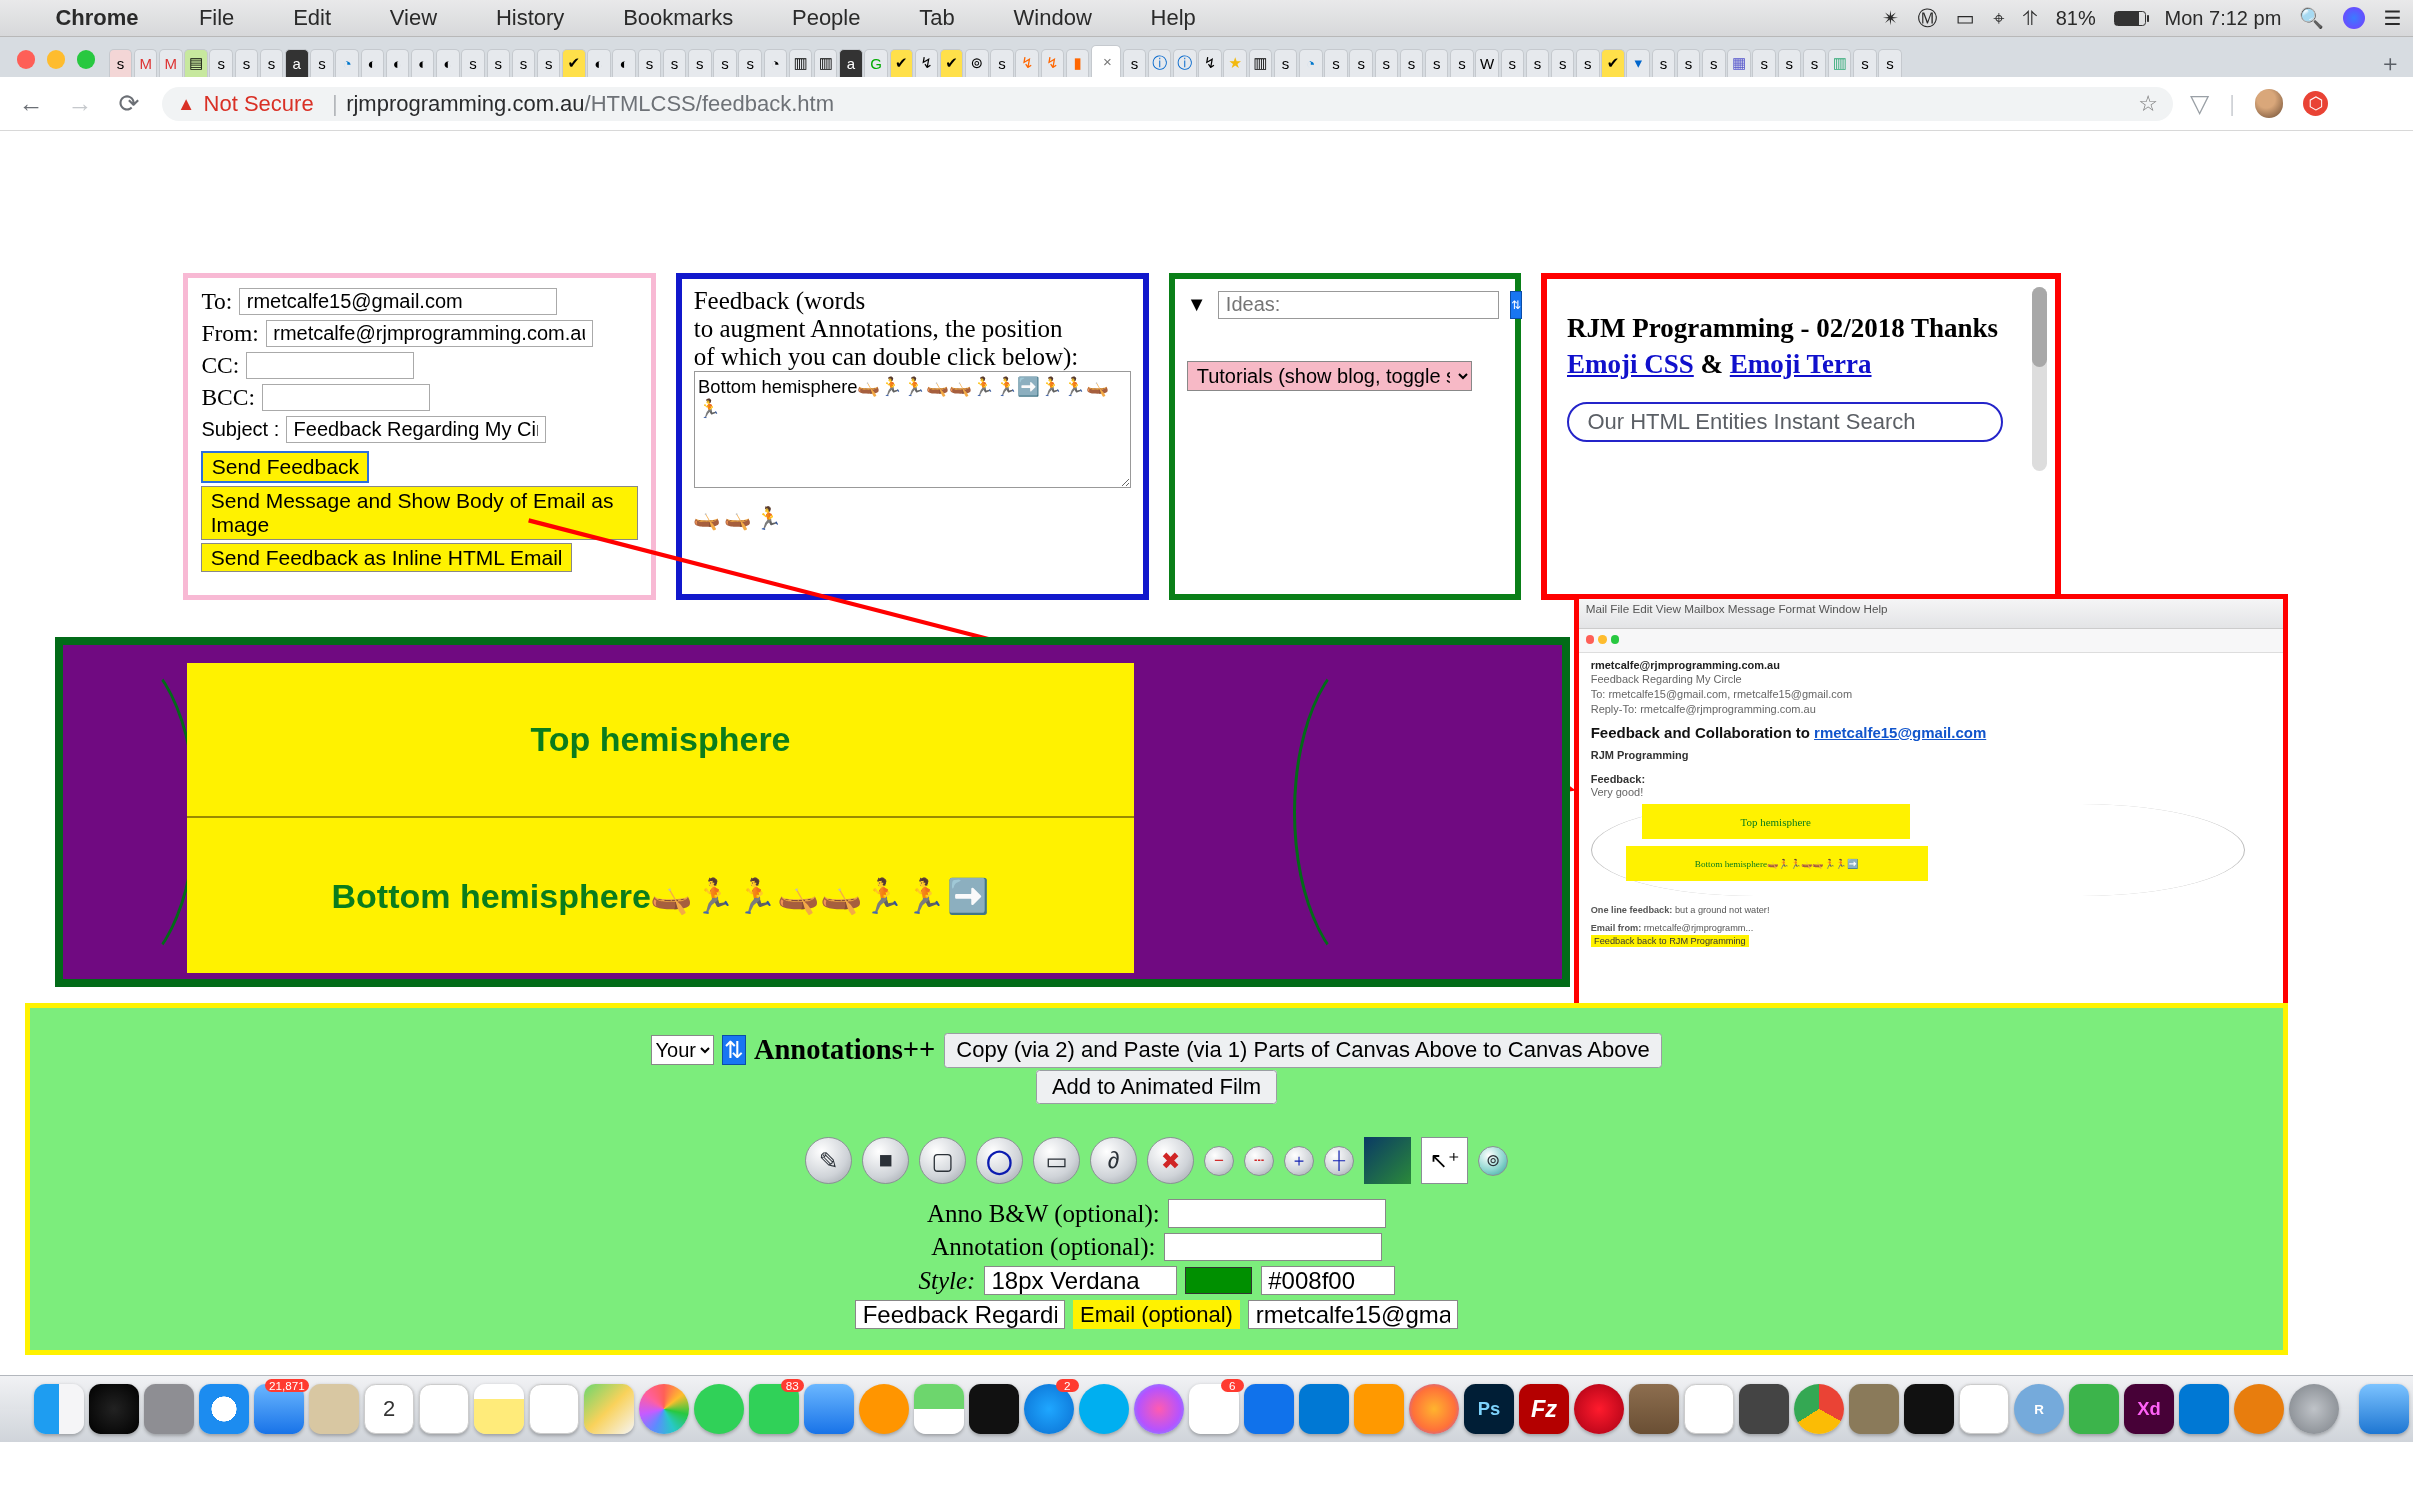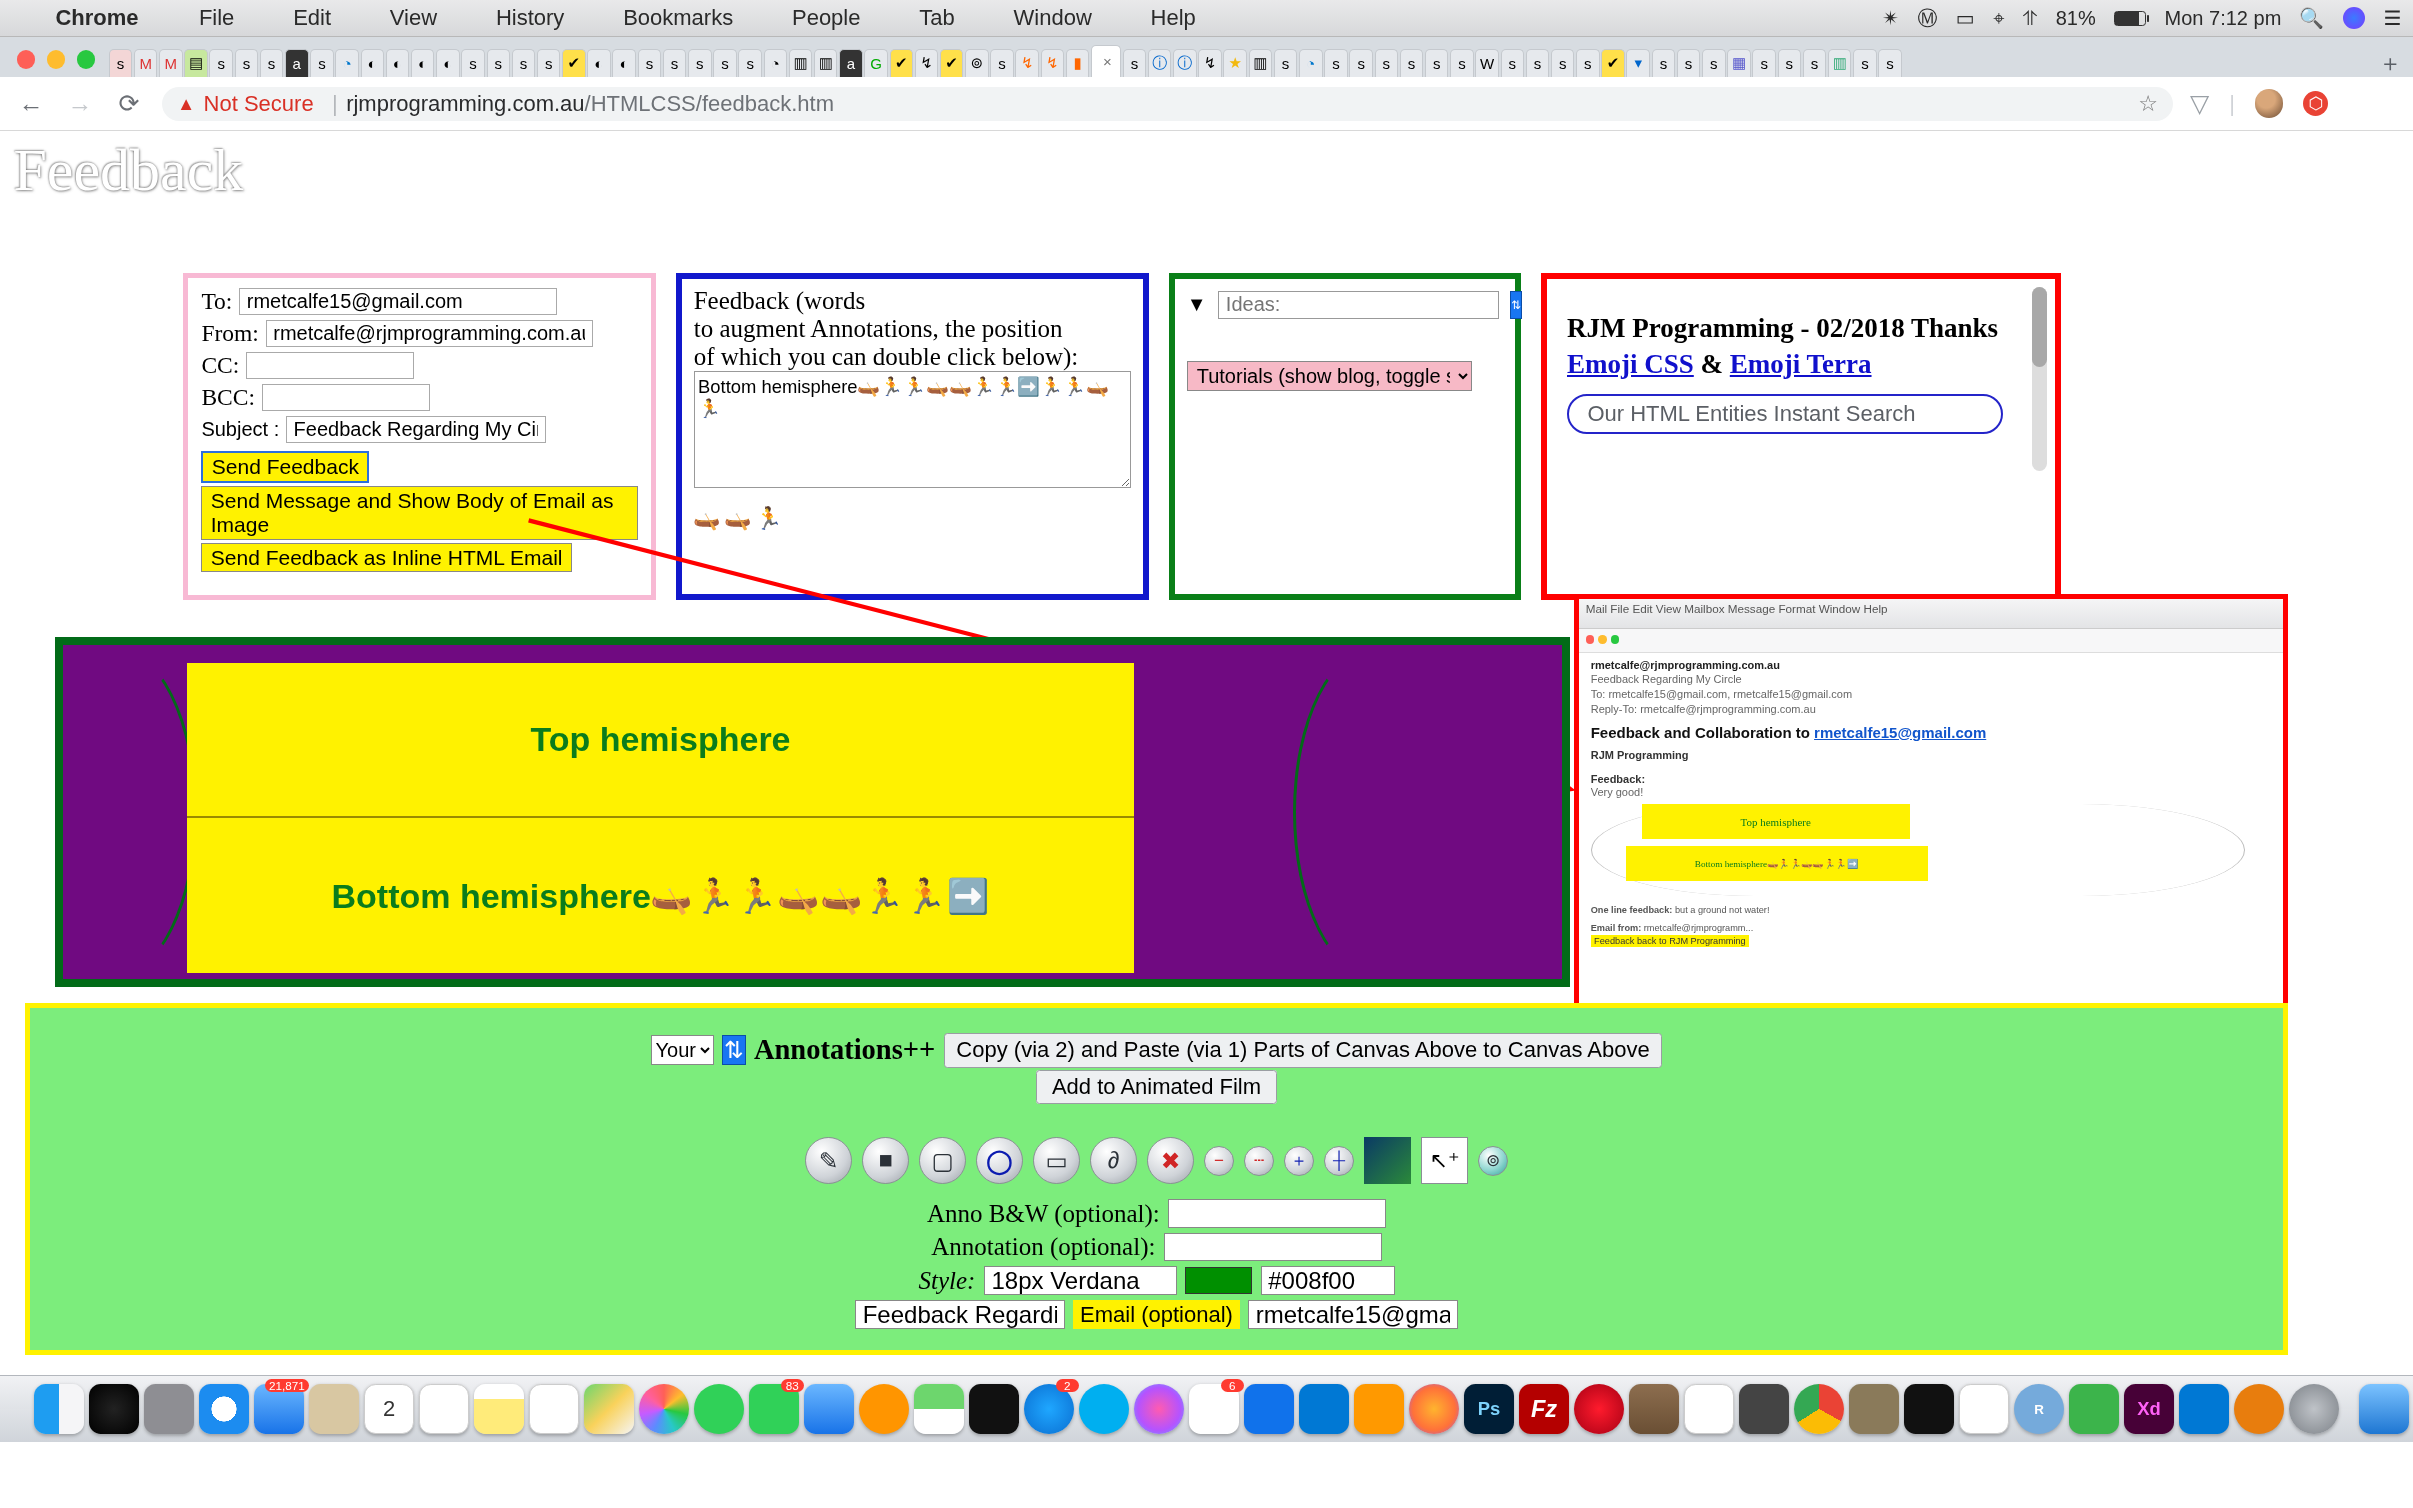--- a/index.html
+++ b/index.html
@@ -74,21 +74,21 @@
     .card-green .bluebtn{width:25px;height:28.5px;background:#1876f2;border:0.8px solid #0b4da8;color:#fff;font-size:11.7px;display:flex;align-items:center;justify-content:center;}
     .card-green select.tut{margin-top:42px;width:285px;height:30px;background:#f7b9c6;border:0.8px solid #888;font-size:20px;padding:0 5px;}
     
     .card-red{border:6.7px solid #ff0000;width:520px;padding:34px 20px 17px 20px;position:relative;}
     .card-red .scroll{position:absolute;right:8.4px;top:8.4px;width:15px;height:184px;background:#ddd;border-radius:7.5px;}
     .card-red .scroll .thumb{width:100%;height:80px;background:#a8a8a8;border-radius:7.5px;}
     .card-red h2{font-family:"Times New Roman",serif;font-size:27px;font-weight:700;margin-bottom:5px;}
     .card-red .links{font-family:"Times New Roman",serif;font-size:27px;}
     .card-red .links a{color:#1010cc;text-decoration:underline;font-weight:700;}
     .card-red .links .amp{color:#000;font-weight:700;}
-    .card-red .pill{margin-top:14px;border:2.5px solid #2424c9;border-radius:23.5px;height:40px;display:flex;align-items:center;padding:0 18.4px;font-size:22px;color:#5b5f65;width:436px;}
+    .card-red .pill{margin-top:22px;border:2.5px solid #2424c9;border-radius:23.5px;height:40px;display:flex;align-items:center;padding:0 18.4px;font-size:22px;color:#5b5f65;width:436px;}
     
     
     .purple-wrap{position:absolute;left:55px;top:506px;width:1515px;height:350px;border:8.4px solid #026b18;background:#700a81;}
     .yellow-board{position:absolute;left:124px;top:18.4px;width:947px;height:310px;background:#fff200;}
     .yellow-board .half{height:50%;display:flex;align-items:center;justify-content:center;font-family:Verdana,Arial;font-weight:700;font-size:34px;color:#0b7c1c;}
     .yellow-board .half.top{border-bottom:2.5px solid #9a8a00;}
     .purple-wrap .arcL{position:absolute;left:-34px;top:0;width:168px;height:100%;border:3.4px solid #026b18;border-radius:50%;border-left-color:transparent;border-top-color:transparent;border-bottom-color:transparent;}
     .purple-wrap .arcR{position:absolute;right:101px;top:0;width:168px;height:100%;border:3.4px solid #026b18;border-radius:50%;border-right-color:transparent;border-top-color:transparent;border-bottom-color:transparent;}
     
     
@@ -276,21 +276,20 @@
   </div>
   <div class="toolbar-right">
     <span style="color:#9aa0a6;font-size:25px;">▽</span>
     <span style="color:#d0d3d7;">|</span>
     <span class="avatar"></span>
     <span class="stopicon">⬡</span>
   </div>
 </div>
 
 <div class="page">
-  <div class="page-title">Feedback</div>
 
   <div class="cards-row">
 
     <div class="card card-pink">
       <div class="row">
           <span>To:</span>
         <input class="text to-in" value="rmetcalfe15@gmail.com" style="">
         </div>
       <div class="row">
           <span>From:</span>

